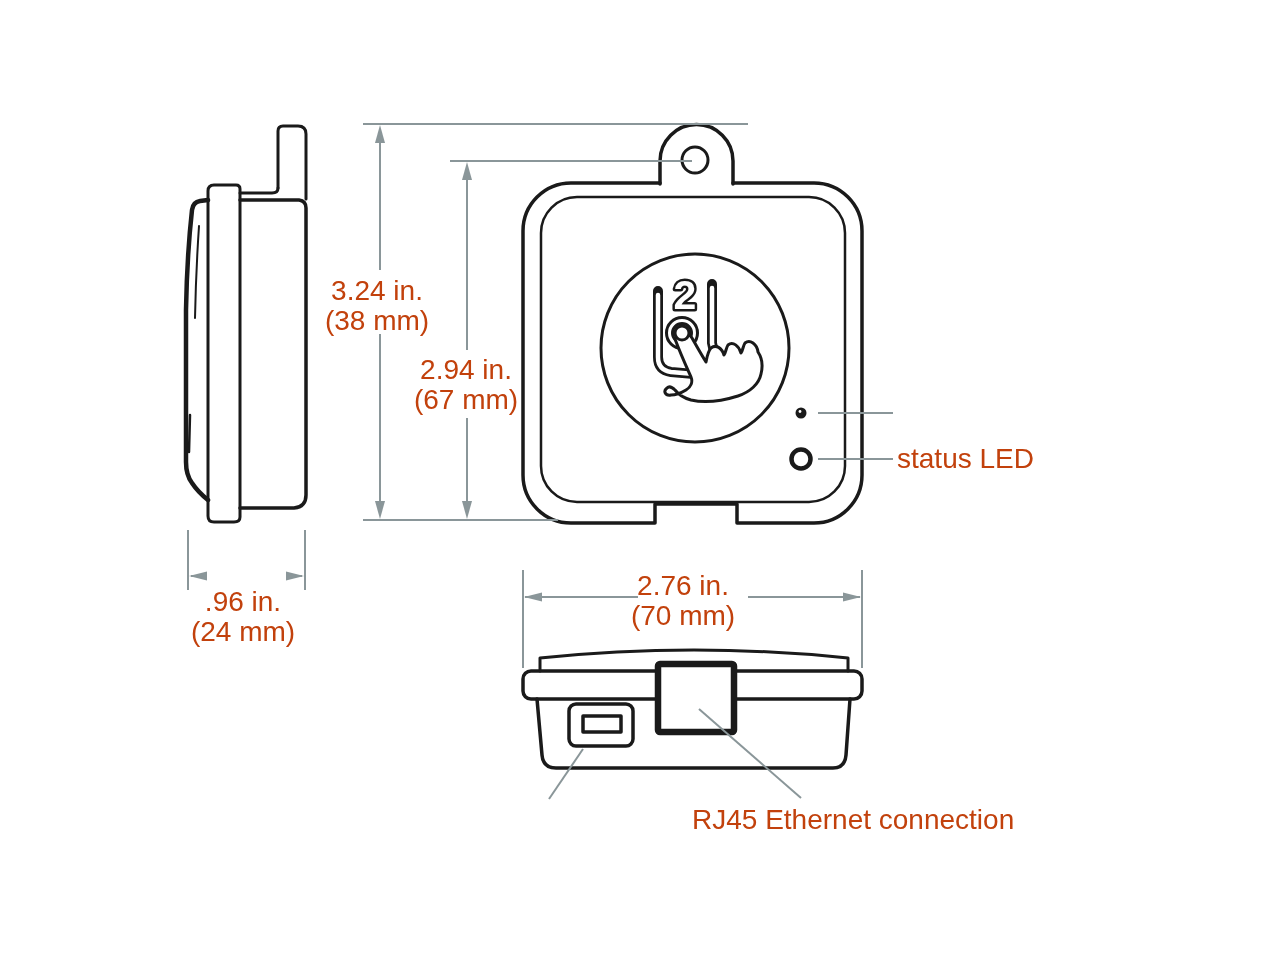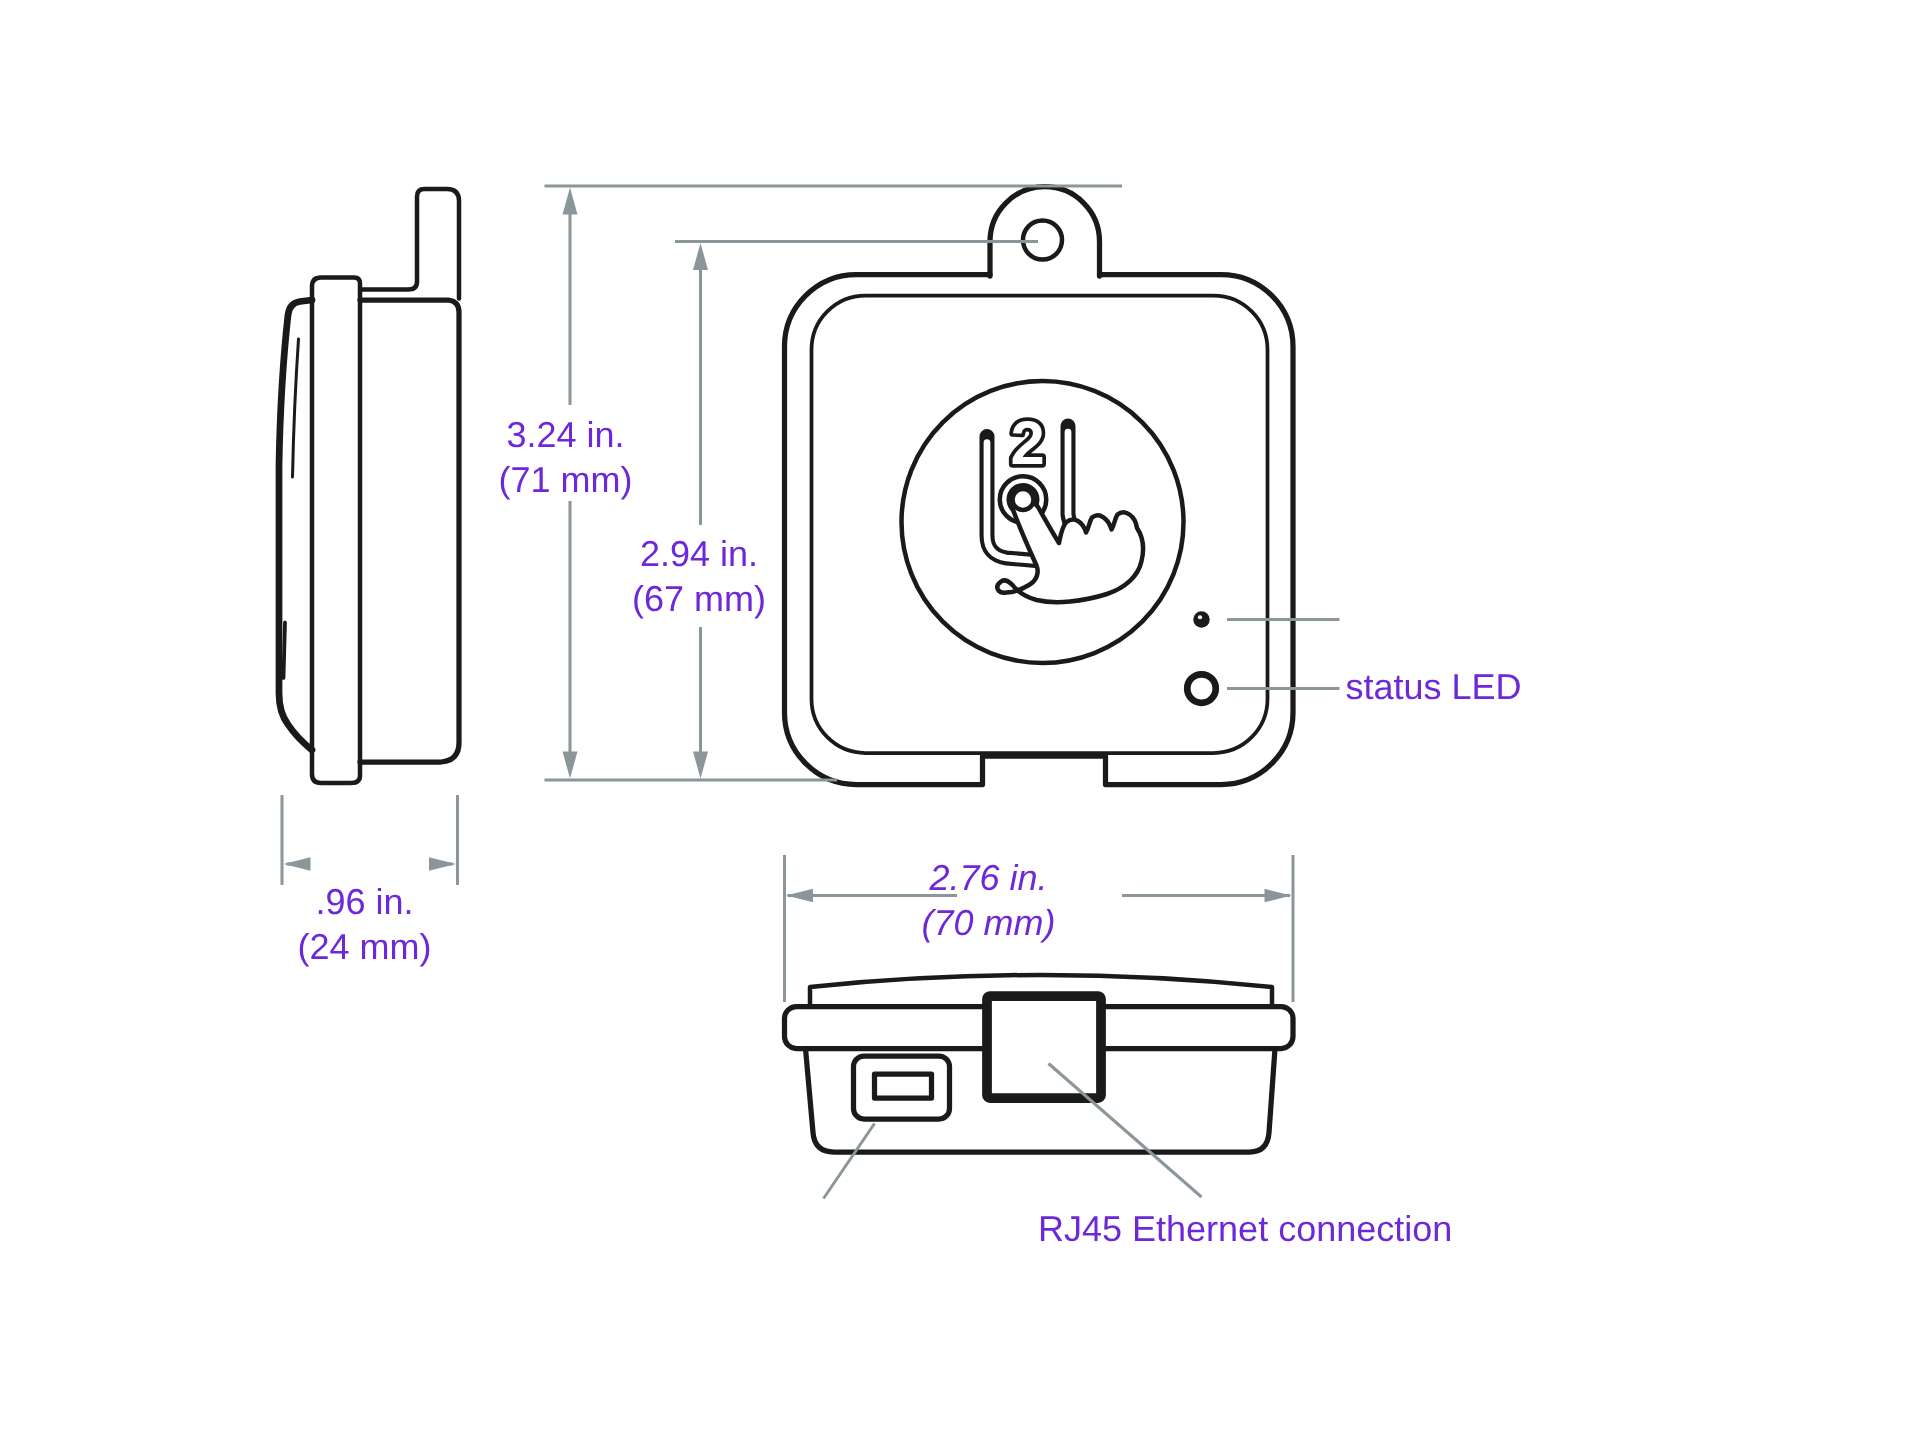--- a/index.html
+++ b/index.html
@@ -1,19 +1,19 @@
 <!DOCTYPE html>
 <html><head>
 <meta charset="utf-8">
 <style>
   html,body{margin:0;padding:0;background:#fff;}
   #canvas{position:relative;width:1280px;height:960px;background:#fff;overflow:hidden;
           font-family:"Liberation Sans",sans-serif;color:#1f1f1f;}
   #drawing{position:absolute;left:0;top:0;}
-  .txt{position:absolute;font-size:24px;line-height:30px;white-space:nowrap;color:#6d28d9;}
+  .txt{position:absolute;font-size:28px;line-height:30px;white-space:nowrap;color:#c2410c;}
   .ctr{transform:translateX(-50%);text-align:center;}
 </style>
 </head>
 <body>
 
 <div id="canvas">
 
 <svg id="drawing" width="1280" height="960" viewBox="0 0 1280 960">
 
   <g fill="none" stroke="#1a1a1a" stroke-linecap="round" stroke-linejoin="round">
@@ -123,34 +123,34 @@
       <path d="M 818,413 H 893"></path>
       <path d="M 818,459 H 893"></path>
       <path d="M 583,749 L 549,799"></path>
       <path d="M 699,709 L 801,798"></path>
     </g>
   </g>
 </svg>
 
   <div class="txt ctr" style="left:377px;top:276px;">
     <div>3.24 in.</div>
-    <div>(71 mm)</div>
+    <div>(38 mm)</div>
   </div>
 
   <div class="txt ctr" style="left:466px;top:355px;">
     <div>2.94 in.</div>
     <div>(67 mm)</div>
   </div>
 
   <div class="txt ctr" style="left:243px;top:563px;margin-top:24px;">
     <div>.96 in.</div>
     <div>(24 mm)</div>
   </div>
 
-  <div class="txt ctr" style="left:659px;top:571px;font-style:italic;">
+  <div class="txt ctr" style="left:683px;top:571px;">
     <div>2.76 in.</div>
     <div>(70 mm)</div>
   </div>
 
 
   <div class="txt" style="left:897px;top:444px;">status LED</div>
 
 
   <div class="txt" style="left:692px;top:805px;text-align:right;">RJ45 Ethernet connection</div>
 </div>

